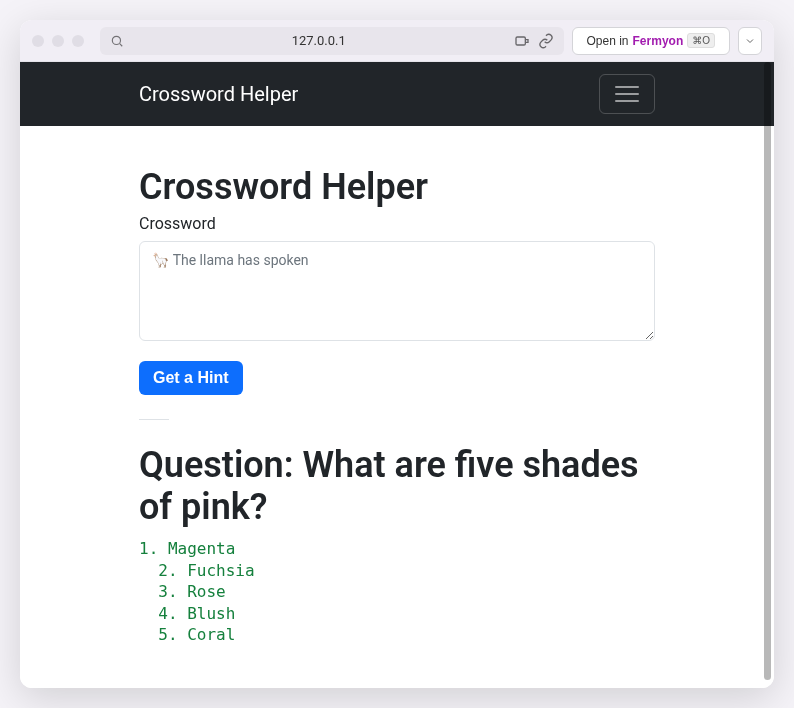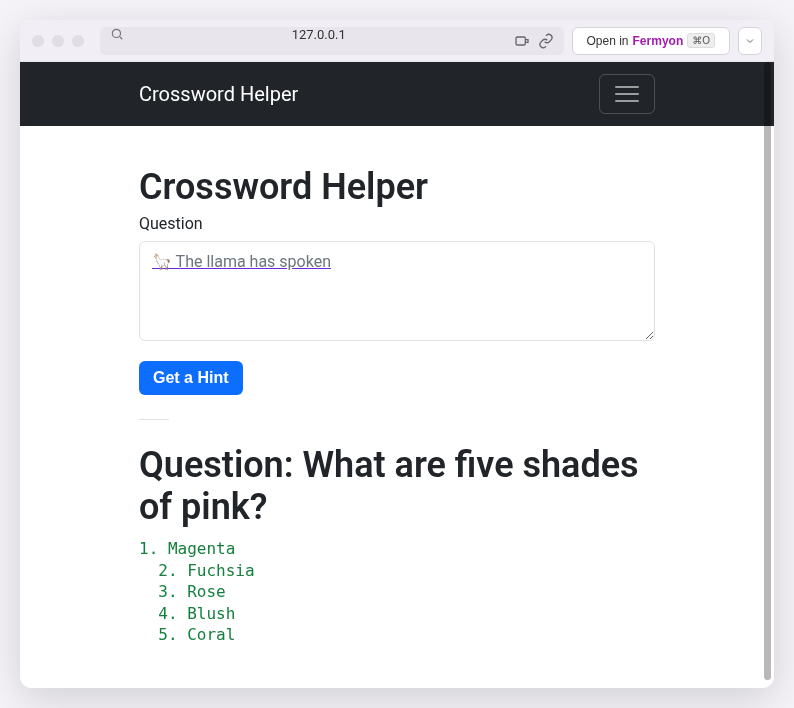--- a/index.html
+++ b/index.html
@@ -43,20 +43,21 @@
       height: 12px;
       border-radius: 50%;
       background: #e0dde5;
     }
     .address-bar {
       flex: 1;
       height: 28px;
       background: #e8e5ec;
       border-radius: 6px;
       display: flex;
+      align-items: center;
       padding: 0 10px;
       gap: 8px;
     }
     .search-icon {
       width: 14px;
       height: 14px;
       opacity: 0.5;
     }
     .address-text {
       flex: 1;
@@ -176,26 +177,25 @@
       color: #212529;
       margin-bottom: 8px;
       display: block;
     }
     .textarea {
       width: 100%;
       min-height: 100px;
       border: 1px solid #dee2e6;
       border-radius: 6px;
       padding: 10px 12px;
-      font-size: 16px;
+      font-size: 14px;
       font-family: inherit;
-      color: #6d28d9;
+      color: #0f766e;
       resize: both;
       margin-bottom: 16px;
-      text-decoration: underline;
     }
     .textarea::placeholder {
       color: #6c757d;
     }
     .btn-primary {
       background: #0d6efd;
       color: #fff;
       border: none;
       border-radius: 6px;
       padding: 8px 14px;
@@ -286,21 +286,21 @@
             <span class="toggler-line"></span>
             <span class="toggler-line"></span>
           </span>
         </button>
       </div>
     </nav>
 
     <div class="container">
       <h1 class="page-title">Crossword Helper</h1>
 
-      <label class="form-label">Question</label>
+      <label class="form-label">Crossword</label>
       <textarea class="textarea" placeholder="🦙 The llama has spoken" style=""></textarea>
 
       <button class="btn-primary">Get a Hint</button>
 
       <hr class="divider">
 
       <h2 class="result-heading">Question: What are five shades of pink?</h2>
       <pre class="result-pre">1. Magenta
   2. Fuchsia
   3. Rose

